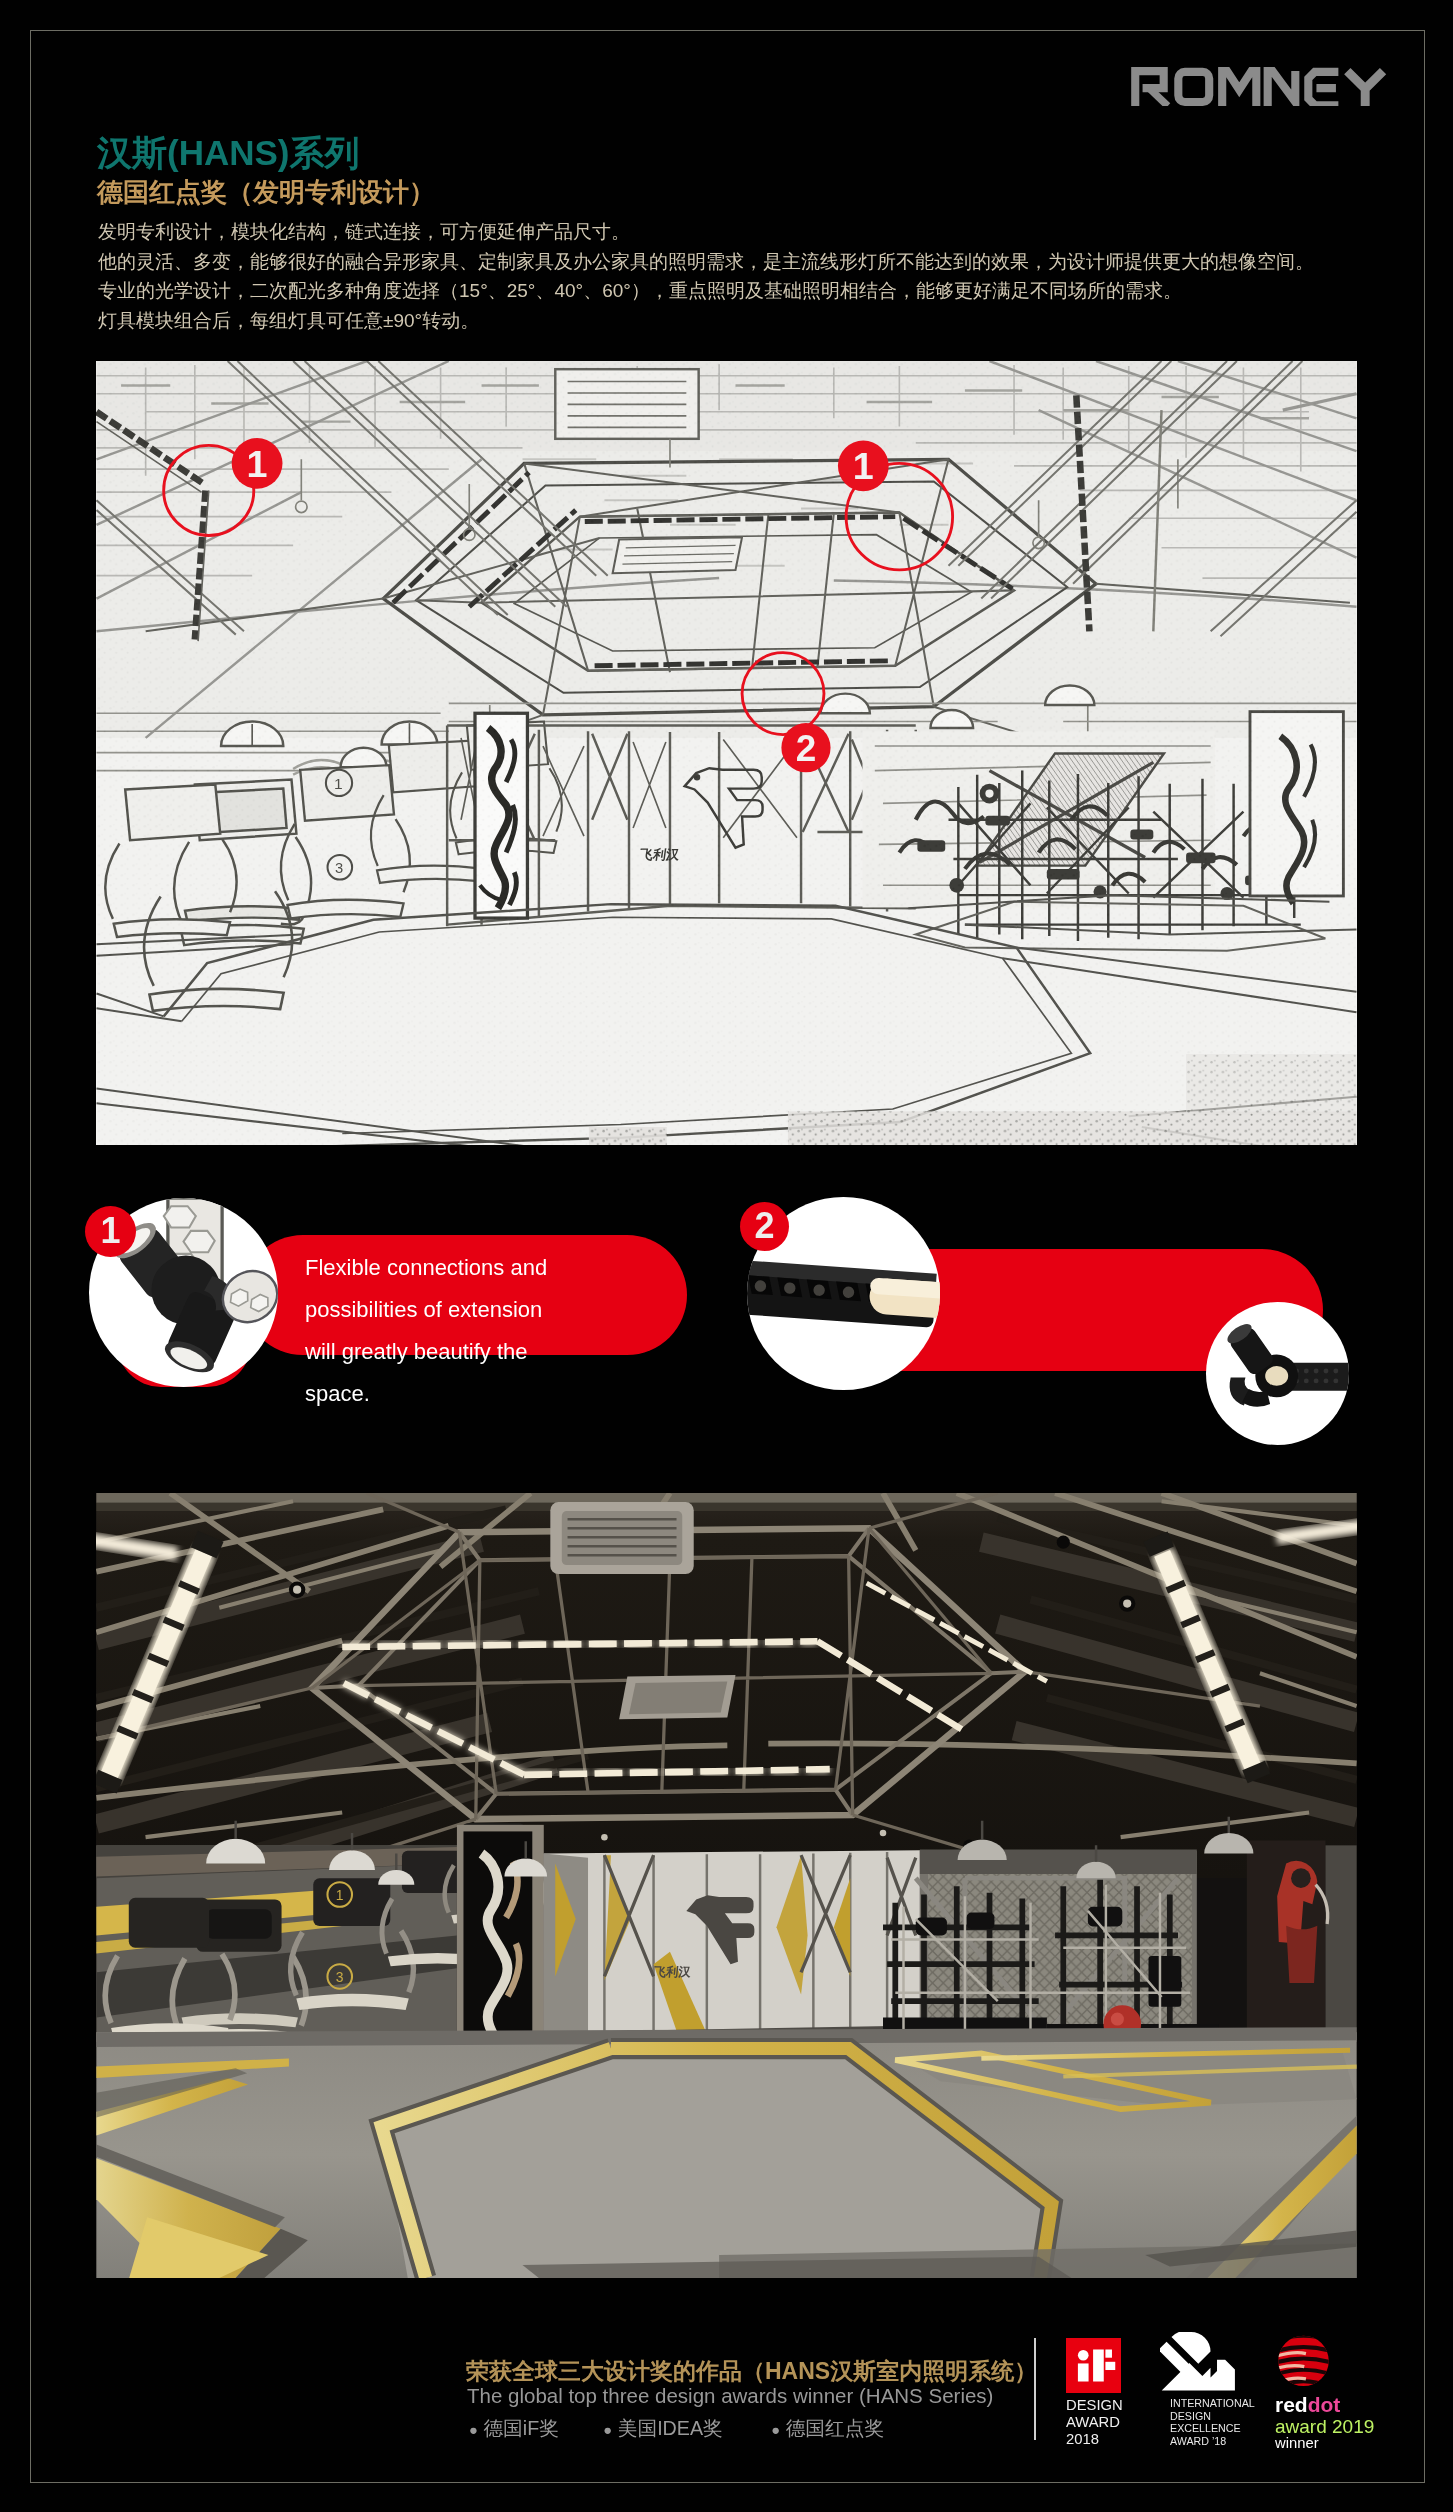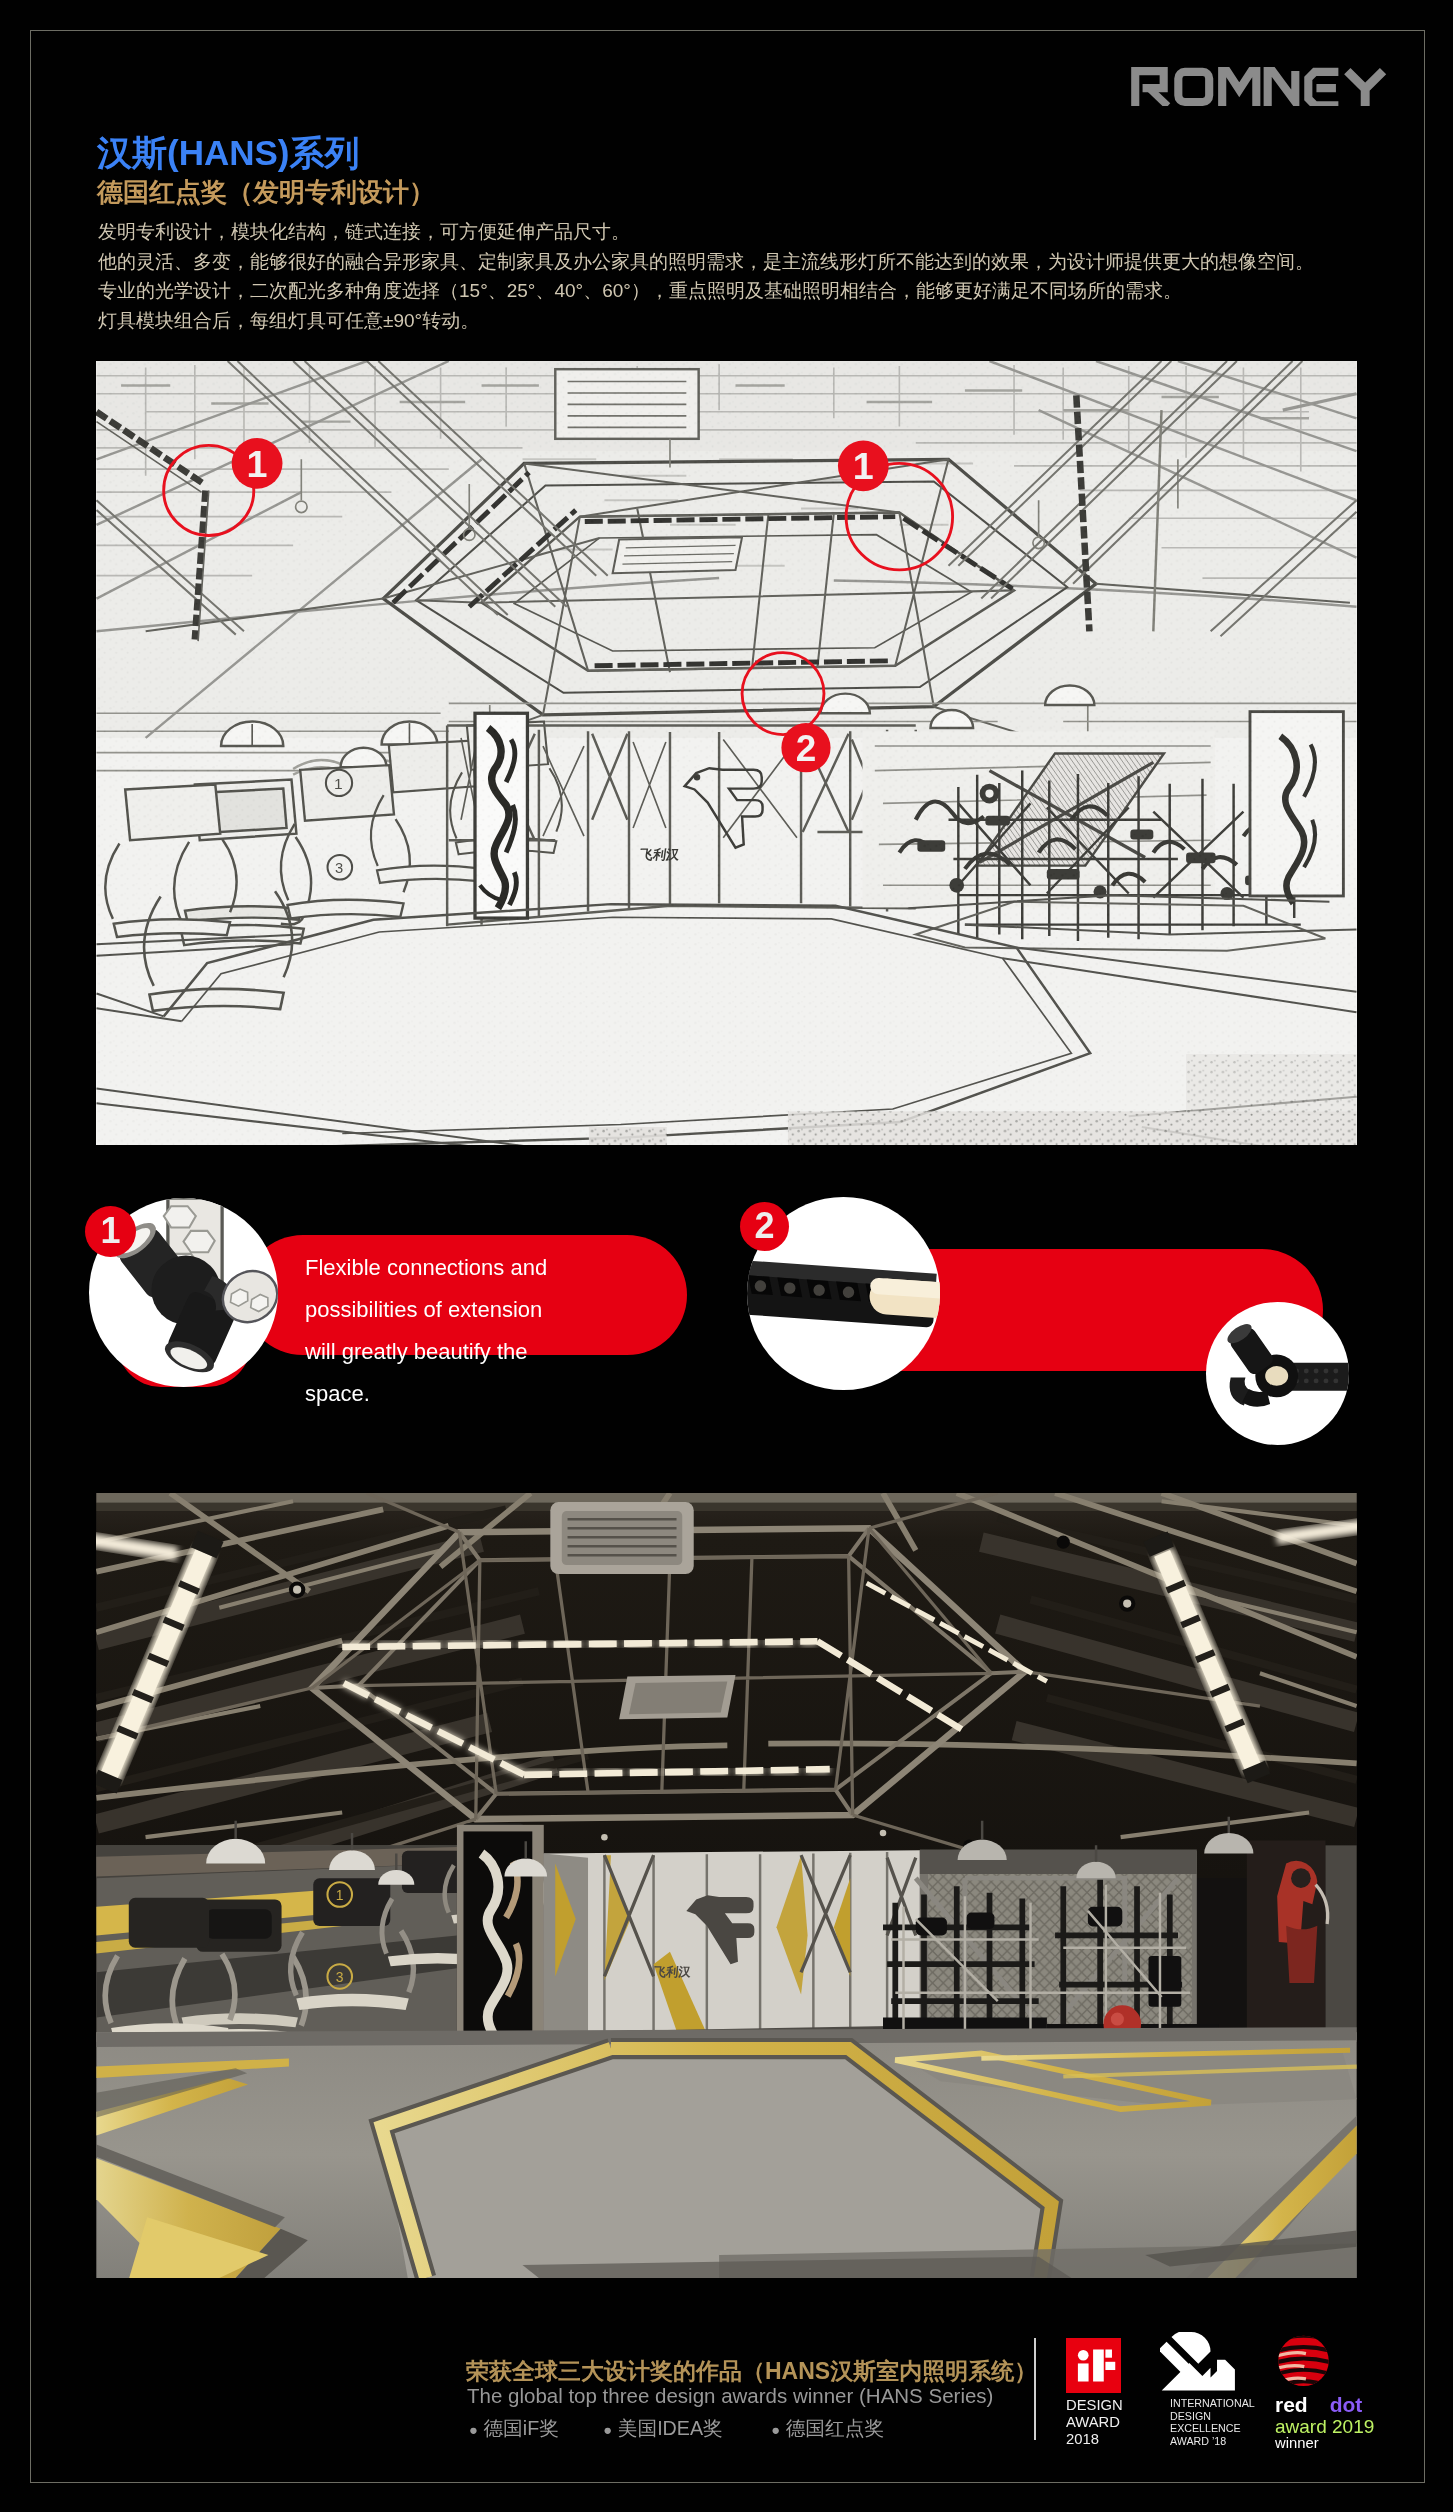--- a/index.html
+++ b/index.html
@@ -20,21 +20,21 @@
         <path d="M22,26 L45,48" stroke-width="9"></path>
         <rect x="58" y="6" width="38" height="37" rx="8"></rect>
         <path d="M112,48 L112,5 L118,5 L133,28 L148,5 L154,5 L154,48"></path>
         <path d="M168,48 L168,5 L174,5 L202,43 L202,5"></path>
         <path d="M255,6 L226,6 L218,14 L218,39 L226,47 L255,47 M228,26 L252,26"></path>
         <path d="M266,5 L288,27 M310,5 L288,27 L288,48" stroke-width="11"></path>
       </g>
     </svg>
   </div>
 
-  <div class="abs" style="left:97px;top:130px;font-size:35px;font-weight:bold;color:#3b82f6;">汉斯(HANS)系列</div>
+  <div class="abs" style="left:97px;top:130px;font-size:35px;font-weight:bold;color:#0f766e;">汉斯(HANS)系列</div>
 
   <div class="abs" style="left:97px;top:175px;font-size:26px;font-weight:bold;color:#c49a5c;">德国红点奖（发明专利设计）</div>
 
   <div class="abs" style="left:98px;top:217px;font-size:19px;line-height:29.5px;color:#d0c7b2;">
     发明专利设计，模块化结构，链式连接，可方便延伸产品尺寸。<br>
     他的灵活、多变，能够很好的融合异形家具、定制家具及办公家具的照明需求，是主流线形灯所不能达到的效果，为设计师提供更大的想像空间。<br>
     专业的光学设计，二次配光多种角度选择（15°、25°、40°、60°），重点照明及基础照明相结合，能够更好满足不同场所的需求。<br>
     灯具模块组合后，每组灯具可任意±90°转动。
   </div>
 
@@ -745,18 +745,18 @@
         <path d="M-2,66 Q35,50 72,66"></path>
       </g>
       <g clip-path="url(#rdclip)" fill="none" stroke="#f6cdb4" stroke-width="4" opacity="0.9">
         <path d="M-10,31 Q20,20 38,24"></path>
         <path d="M-8,45 Q18,36 36,40"></path>
         <path d="M4,59 Q22,52 38,55"></path>
       </g>
     </svg>
   </div>
 
-  <div class="abs" style="left:1275px;top:2393px;font-size:21px;font-weight:bold;color:#fff;">red<span style="color:#8b5cf6;padding-left:22px;">dot</span></div>
+  <div class="abs" style="left:1275px;top:2393px;font-size:21px;font-weight:bold;color:#fff;">red<span style="color:#ec4899;">dot</span></div>
   <div class="abs" style="left:1275px;top:2416px;font-size:19px;color:#bef264;">award 2019</div>
   <div class="abs" style="left:1275px;top:2435px;font-size:14.8px;color:#ffffff;">winner</div>
 
 </div>
 
 
 </body></html>

